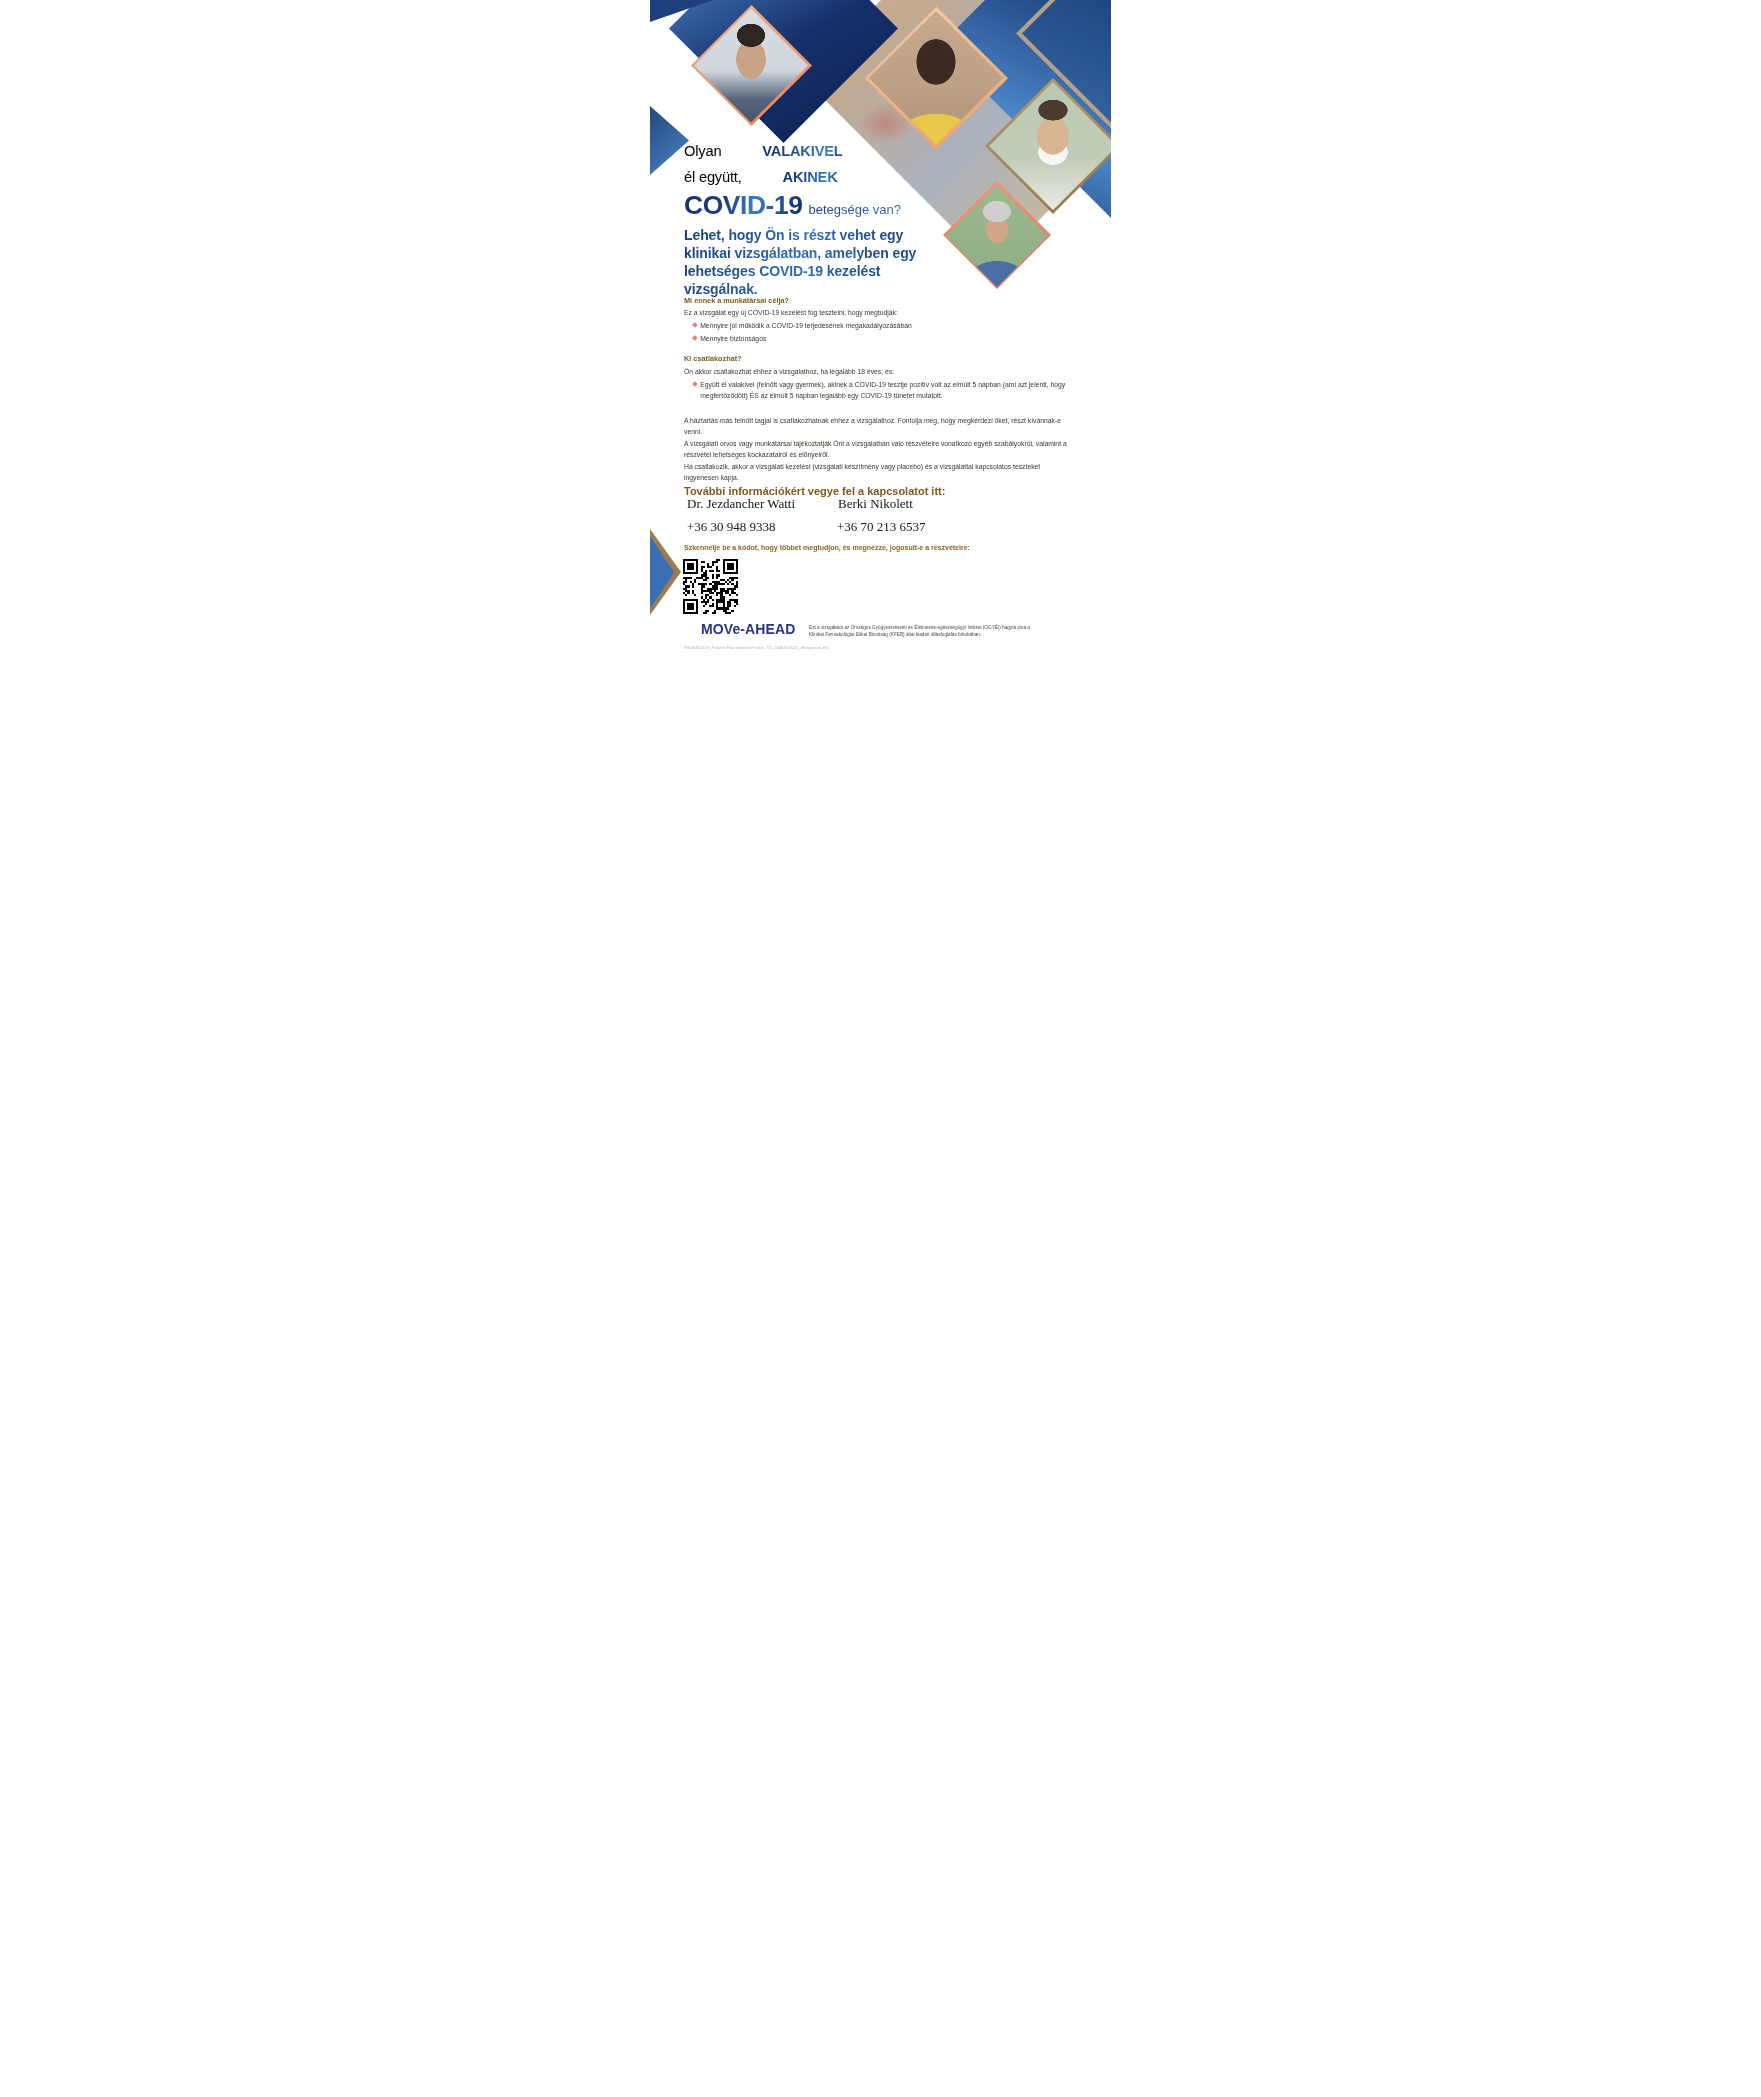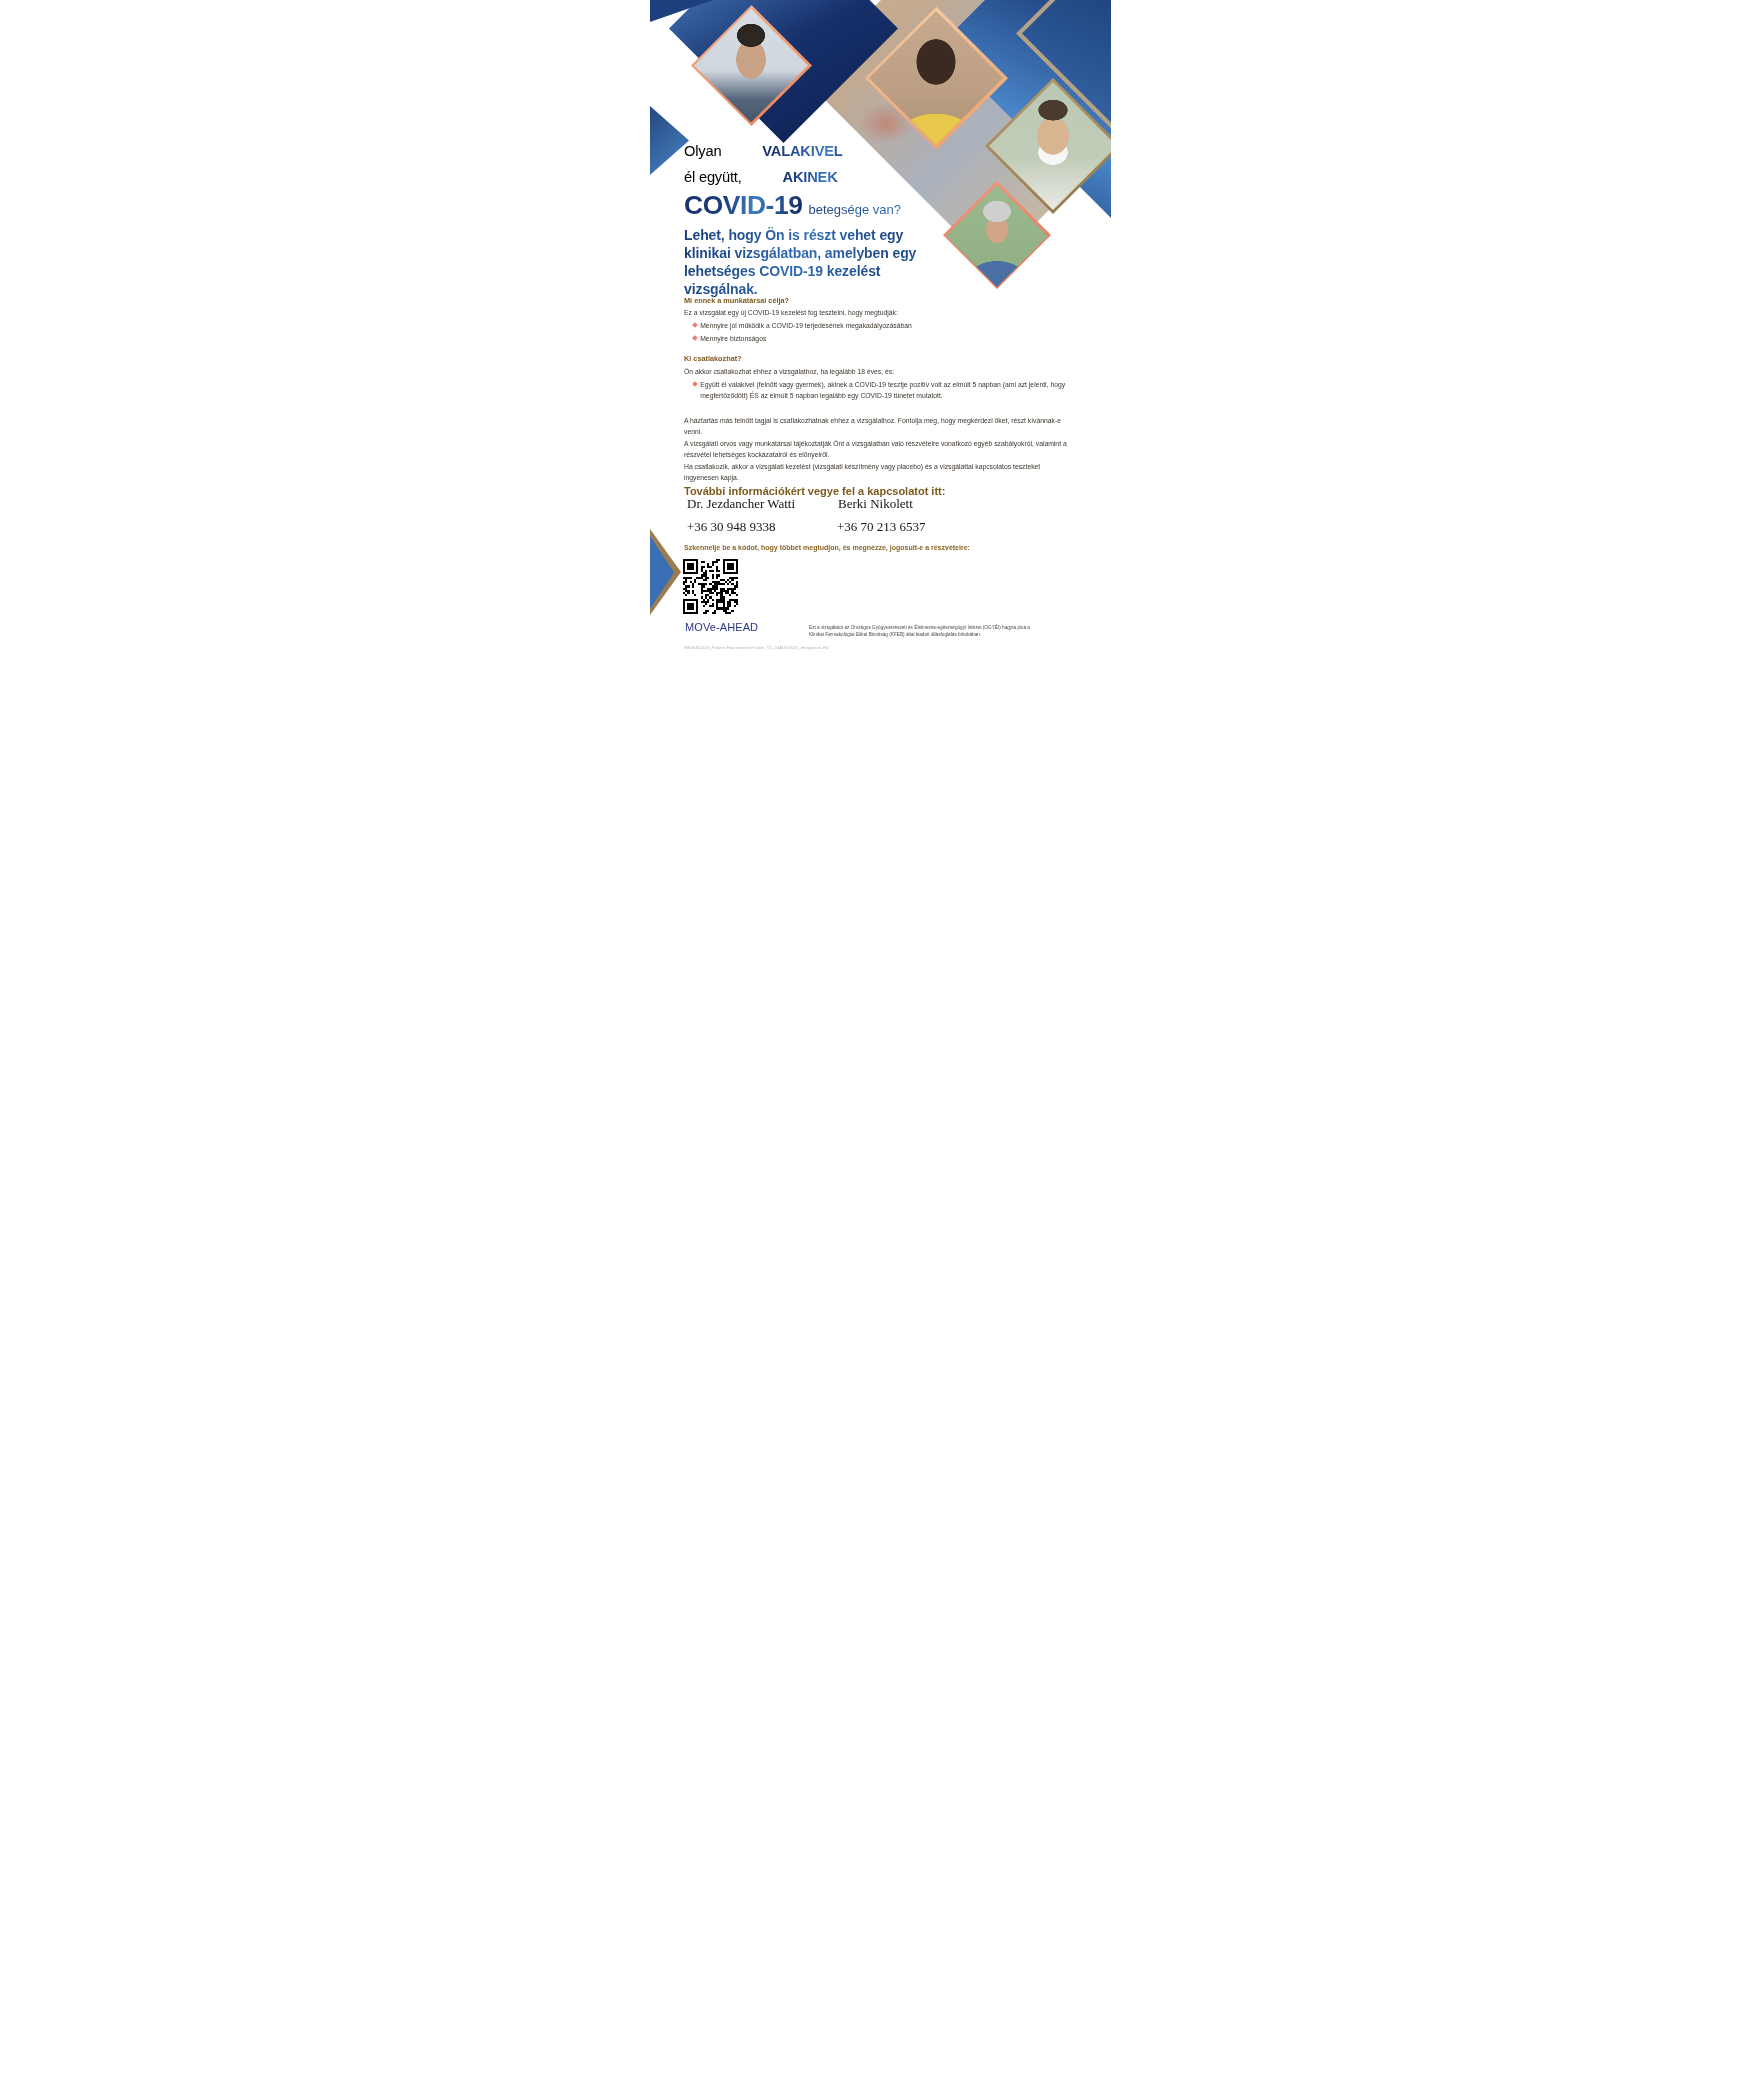--- a/index.html
+++ b/index.html
@@ -79,21 +79,21 @@
     -webkit-background-clip:text;background-clip:text;color:transparent;}
   .sec-head{position:absolute;left:34px;font-size:7.3px;font-weight:700;color:#7c5a1d;}
   .body-txt{position:absolute;left:34px;font-size:6.8px;line-height:11.3px;color:#3e362e;}
   .bullet-row{position:absolute;left:43px;display:flex;align-items:flex-start;}
   .dia{flex:0 0 auto;width:3.8px;height:3.8px;margin:3.4px 3.4px 0 0;transform:rotate(45deg);background:#ef7b75;}
   .bt{font-size:6.8px;line-height:11.3px;color:#3e362e;}
   .contact-head{position:absolute;left:34px;font-size:11px;font-weight:700;color:#7c5a1d;}
   .serif{font-family:"Liberation Serif",serif;color:#141414;font-size:13px;}
   .qr-caption{position:absolute;left:34px;font-size:7px;font-weight:700;color:#8a6526;}
   .qr-box{position:absolute;left:33px;top:559px;width:55px;height:55px;}
-  .logo{position:absolute;left:35px;top:621px;font-size:11px;font-weight:400;color:#283583;letter-spacing:0.1px;}
+  .logo{position:absolute;left:51px;top:621px;font-size:14px;font-weight:700;color:#283583;letter-spacing:0.1px;}
   .approval{position:absolute;left:159px;top:624px;width:237px;font-size:4.7px;line-height:1.5;color:#4a4a42;}
   .doccode{position:absolute;left:34px;top:645px;font-size:4.4px;color:#b8b4b0;}
 </style>
 </head>
 <body>
 
 <div class="poster">
 
   <div class="dm street"></div>
   <div class="dm navyL"></div>

